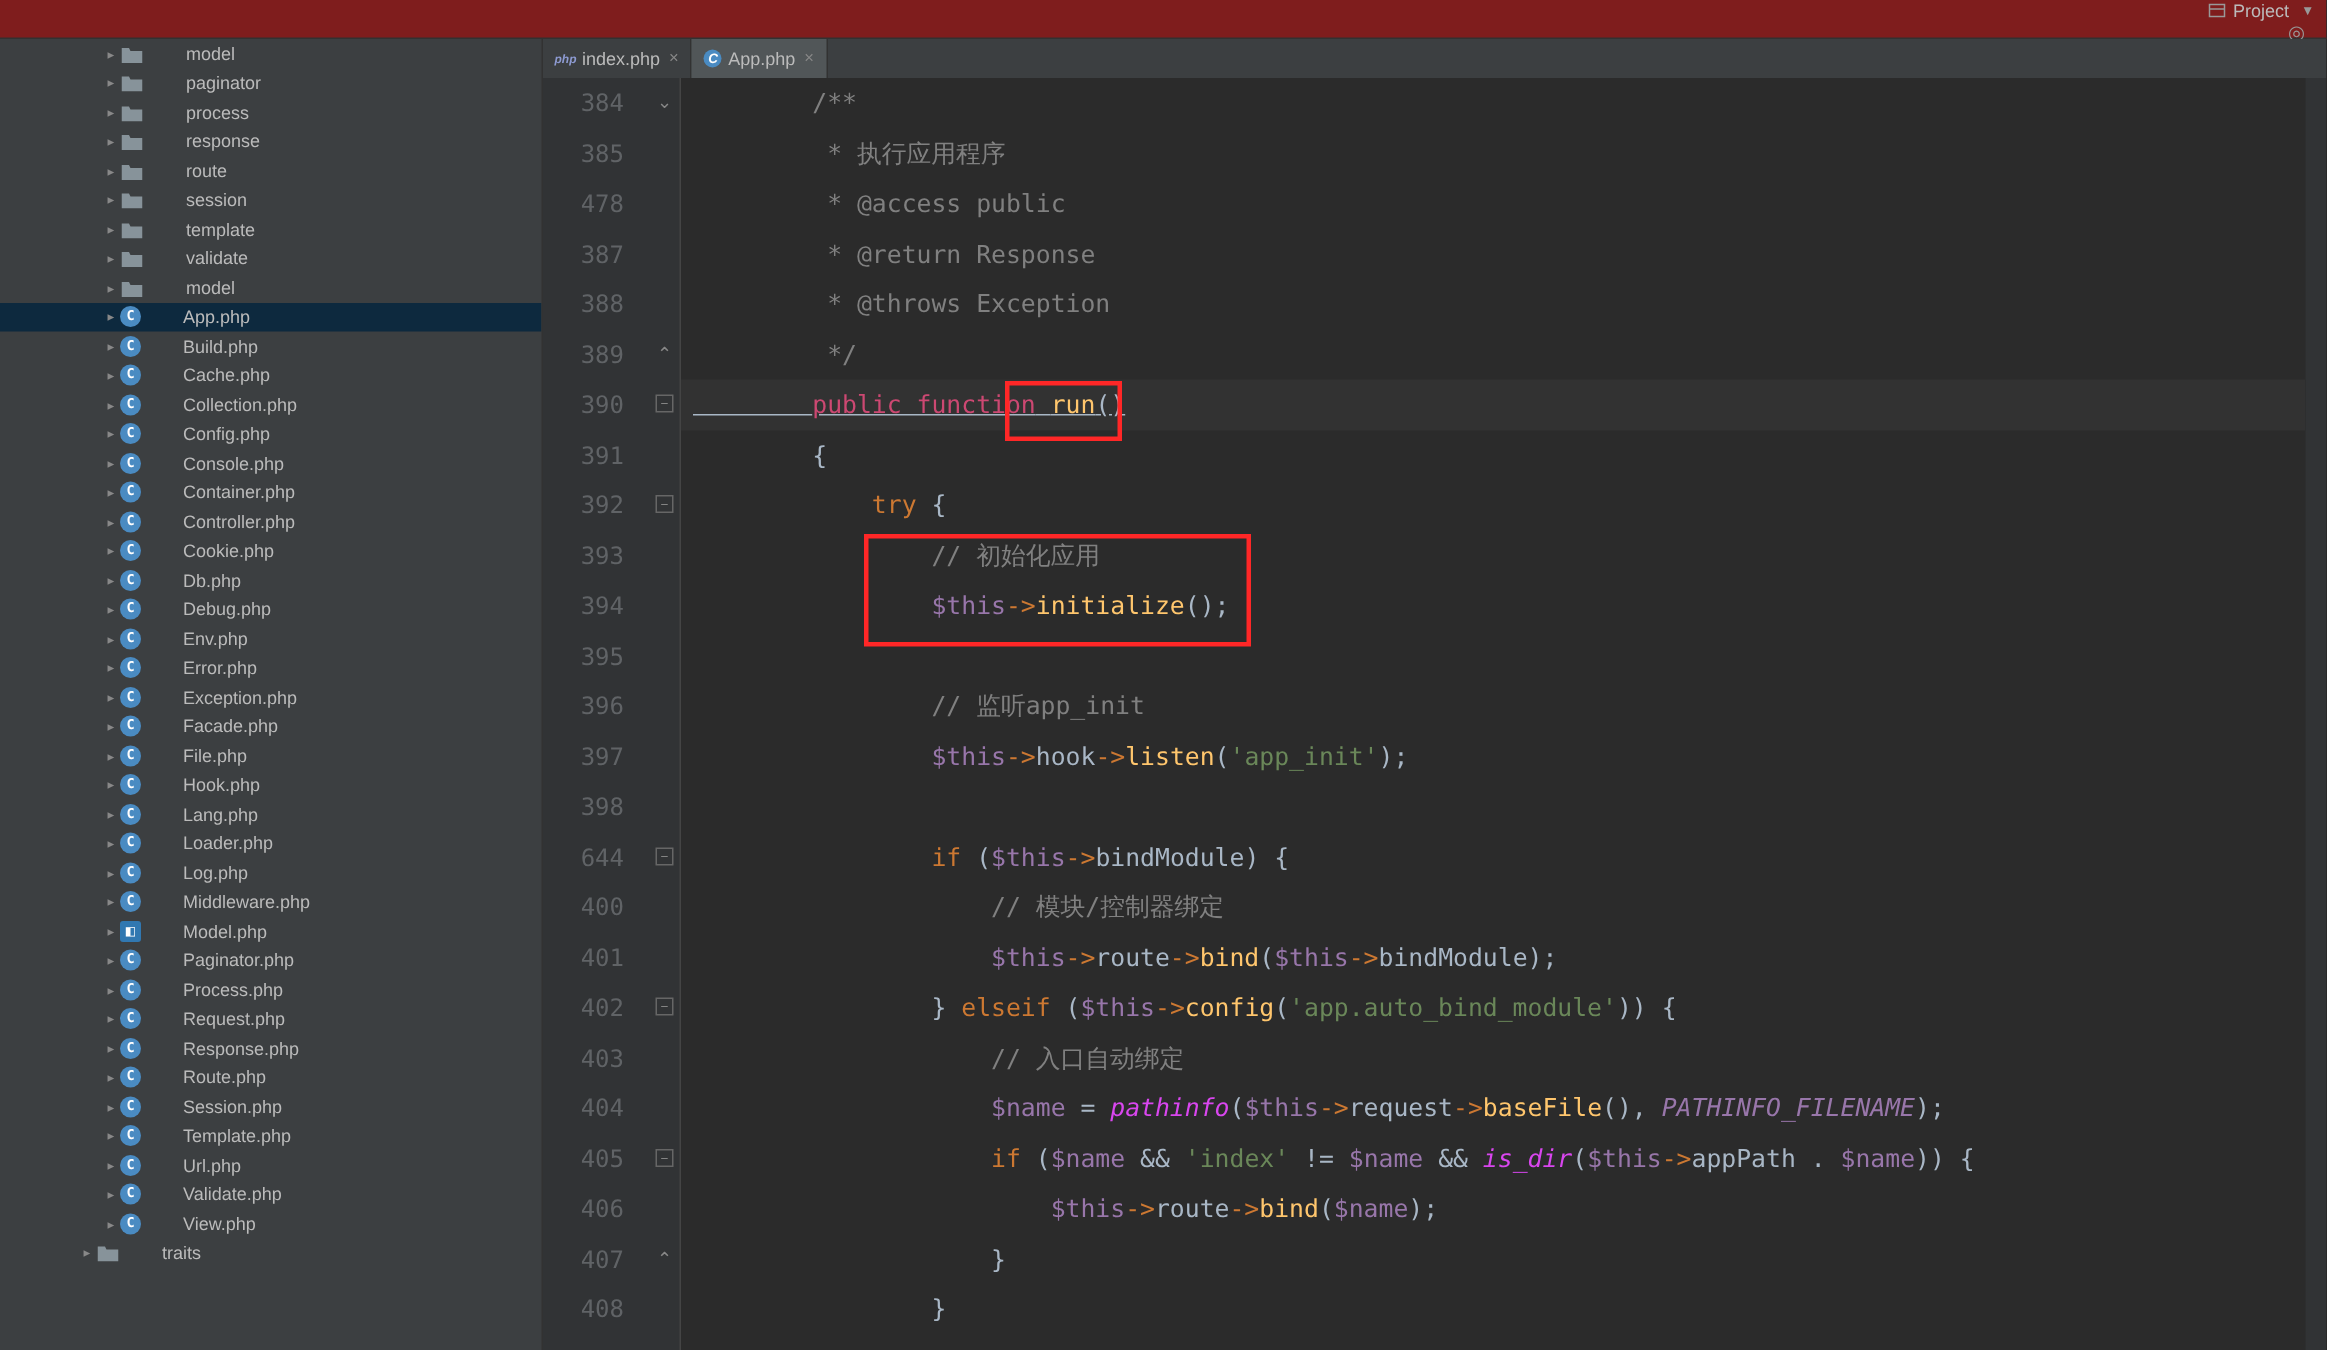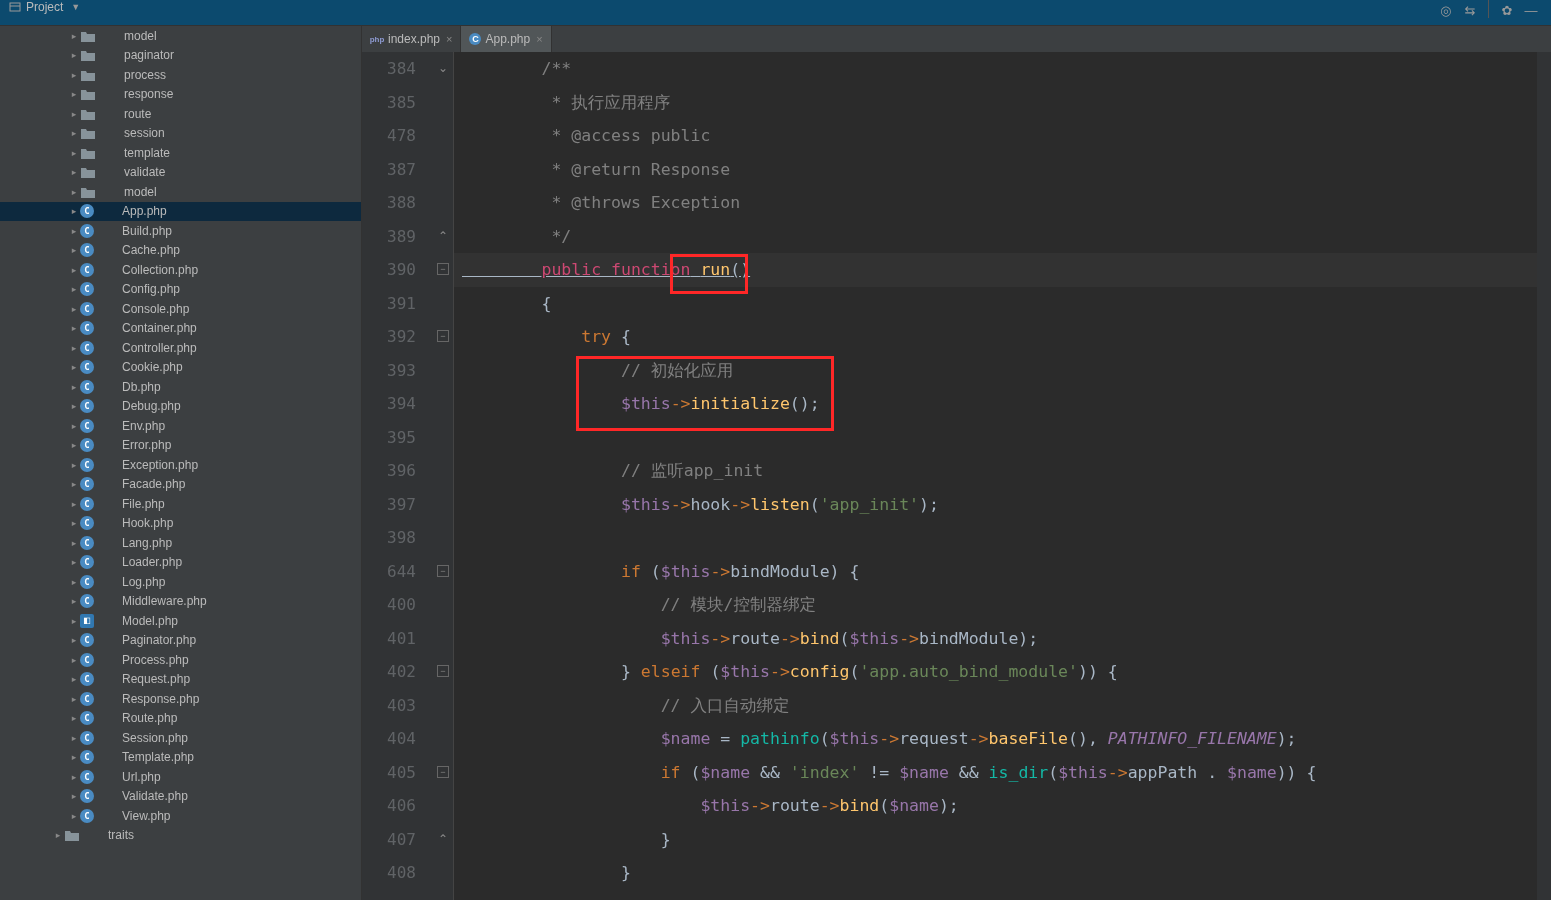--- a/index.html
+++ b/index.html
@@ -8,27 +8,28 @@
   background: #2b2b2b;
   color: #a9b7c6;
   width: 1551px;
   height: 900px;
   overflow: hidden;
   display: flex;
   flex-direction: column;
 }
 .top-bar {
   height: 26px;
-  background: #0c4a6e;
+  background: #7f1d1d;
   border-bottom: 1px solid #323232;
   display: flex;
-  align-items: flex-start;
+  align-items: flex-end;
   padding: 0 8px;
   font-size: 12px;
   color: #bbbbbb;
+  flex-direction: column;
 }
 .top-bar .project-label {
   display: flex;
   align-items: center;
   gap: 4px;
 }
 .top-bar .project-icon {
   width: 14px; height: 14px;
   display: inline-flex; align-items: center; justify-content: center;
 }
@@ -120,20 +121,21 @@
   background: #3c3f41;
   border-right: 1px solid #323232;
   cursor: pointer;
   color: #bbbbbb;
 }
 .tab.active { background: #515658; }
 .tab .tab-icon {
   width: 14px; height: 14px;
   display: inline-flex; align-items: center; justify-content: center;
   font-size: 9px;
+  font-style: italic;
 }
 .tab .tab-icon.php {
   color: #8d9ad1;
   font-weight: bold;
   font-size: 8px;
 }
 .tab .tab-icon.class-c {
   background: #4a8bc2;
   border-radius: 50%;
   color: #fff;
@@ -192,21 +194,21 @@
 }
 .code-line.current { background: #323232; text-decoration: underline; }
 .c-comment { color: #808080; }
 .c-keyword { color: #cc7832; }
 .c-keyword2 { color: #cc4872; }
 .c-string { color: #6a8759; }
 .c-var { color: #9876aa; }
 .c-const { color: #9876aa; font-style: italic; }
 .c-func { color: #ffc66d; }
 .c-plain { color: #a9b7c6; }
-.c-builtin { color: #14b8a6; }
+.c-builtin { color: #d946ef; font-style: italic; }
 .red-box {
   position: absolute;
   border: 3px solid #ff2727;
   pointer-events: none;
   z-index: 5;
 }
 .editor-right-strip {
   width: 14px;
   background: #313335;
 }

